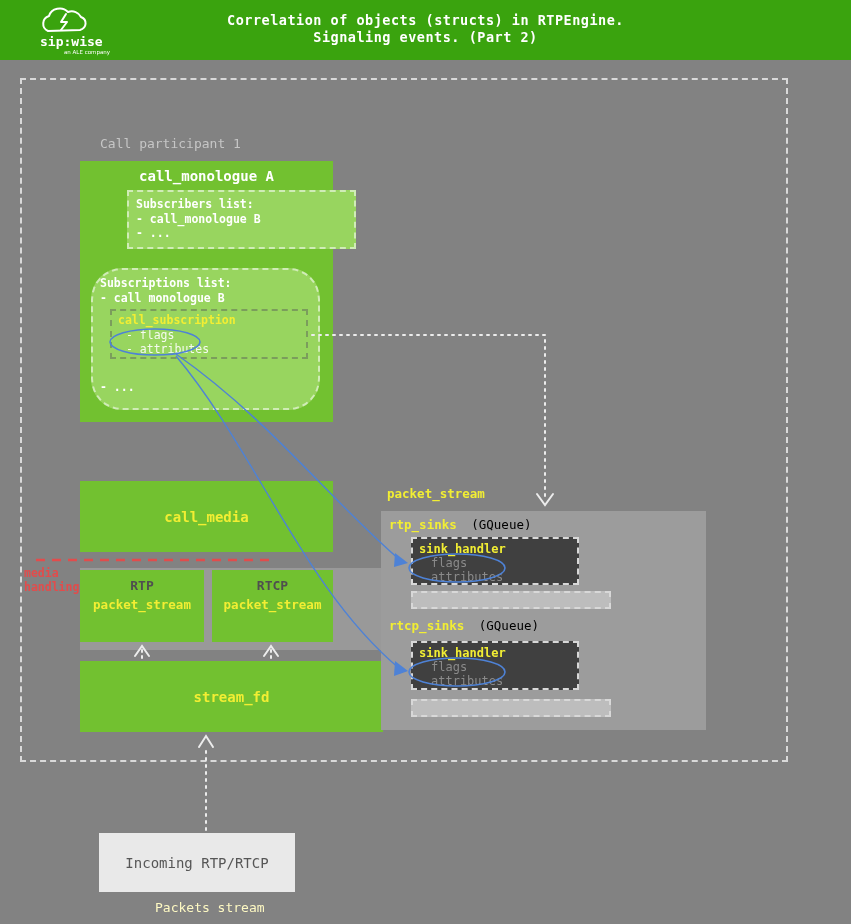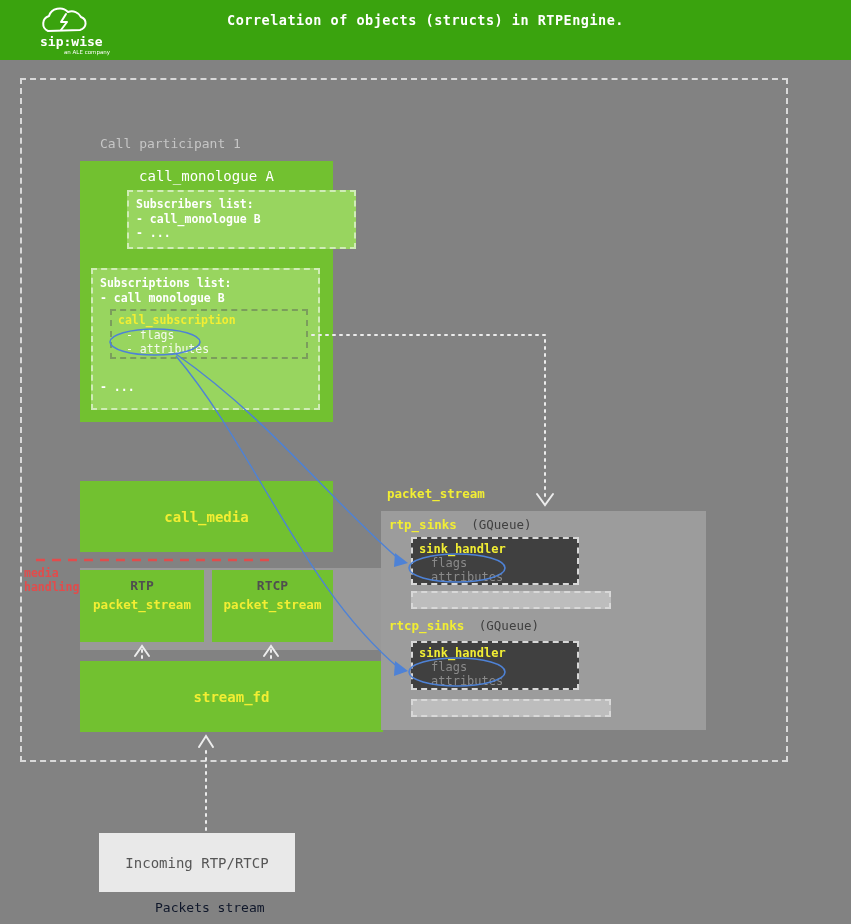--- a/index.html
+++ b/index.html
@@ -22,33 +22,33 @@
   
   .outer-frame {
     left:20px; top:78px; width:768px; height:684px;
     border:2px dashed #d9d9d9;
   }
 
   .participant-label { left:100px; top:136px; color:#c6c6c6; font-size:13px; }
 
   
   .box-green { background:#72c130; }
-  .box-title-white { color:#ffffff; font-weight:normal; font-size:14px; text-align:center; }
+  .box-title-white { color:#ffffff; font-weight:bold; font-size:14px; text-align:center; }
   .box-title-yellow { color:#f2ee33; font-weight:bold; font-size:14px; text-align:center; }
 
   .call-monologue { left:80px; top:161px; width:253px; height:261px; }
   .call-monologue .title { position:absolute; left:0; right:0; top:7px; }
 
   .inner-green {
     position:absolute; background:#98d55f;
     border:2px dashed rgba(255,255,255,.55);
     color:#ffffff; font-weight:bold; font-size:11.5px; line-height:14.5px;
   }
   .subscribers { left:11px; top:29px; width:229px; height:59px; padding:5px 7px;margin-left:36px; }
-  .subscriptions { left:11px; top:107px; width:229px; height:142px; }
+  .subscriptions { left:11px; top:107px; width:229px; height:142px;border-radius:31px; }
   .subscriptions .line-a { position:absolute; left:7px; top:6px; }
   .subscriptions .line-b { position:absolute; left:7px; top:21px; }
   .subscriptions .more   { position:absolute; left:7px; top:110px; }
   .call-subscription {
     position:absolute; left:17px; top:39px; width:198px; height:50px;
     border:2px dashed rgba(90,90,90,.45); padding:2px 6px;
     font-weight:bold; font-size:11.5px; line-height:14.5px;
   }
   .call-subscription .cs-title { color:#f2ee33; }
   .call-subscription .cs-item  { color:rgba(255,255,255,.9); font-weight:normal;margin-left:8px; }
@@ -70,28 +70,28 @@
   }
 
   .stream-fd { left:80px; top:661px; width:303px; height:71px;
     display:flex; align-items:center; justify-content:center; }
 
   .incoming {
     left:99px; top:833px; width:196px; height:59px; background:#e9e9e9;
     display:flex; align-items:center; justify-content:center;
     color:#565656; font-size:14px;
   }
-  .packets-caption { left:155px; top:900px; color:#0f172a; font-size:13px; }
+  .packets-caption { left:155px; top:900px; color:#fef9c3; font-size:13px; }
 
   
   .panel-title { left:387px; top:486px; color:#f2ee33; font-weight:bold; font-size:12.5px; }
   .panel { left:381px; top:511px; width:325px; height:219px; background:#9c9c9c; }
   .sinks-line { position:absolute; left:8px; font-size:12.5px; }
   .sinks-line .nm { color:#f2ee33; font-weight:bold; }
-  .sinks-line .tp { color:#404040; margin-left:7px;margin-top:26px; }
+  .sinks-line .tp { color:#000000; margin-left:7px;margin-top:26px; }
   .rtp-sinks-line  { top:6px; }
   .rtcp-sinks-line { top:107px; }
 
   .sink-handler {
     position:absolute; left:30px; width:168px; background:#404040;
     border:2px dashed #d8d8d8; padding:3px 6px;
     font-size:12px; line-height:14px;
   }
   .sink-handler .sh-title { color:#f2ee33; font-weight:bold; }
   .sink-handler .sh-item  { color:#8a8a8a; padding-left:12px; }
@@ -116,20 +116,21 @@
     <svg class="abs" style="left:32px; top:4px;" width="92" height="52" viewBox="0 0 92 52">
       <g fill="none" stroke="#ffffff" stroke-width="2" stroke-linejoin="round" stroke-linecap="round">
         <path d="M16,27 a8,8 0 0 1 1,-15 a11,10 0 0 1 19,-4 a10,9 0 0 1 13,5 a8,7 0 0 1 -1,13 z"></path>
         <path d="M34,10 l-5,8 h6 l-6,8"></path>
       </g>
       <text x="8" y="42" fill="#ffffff" font-family="DejaVu Sans Mono, monospace" font-size="13" font-weight="bold">sip:wise</text>
       <text x="32" y="50" fill="#ffffff" font-family="DejaVu Sans, sans-serif" font-size="5.5">an ALE company</text>
     </svg>
     <div class="header-title">
       <div>Correlation of objects (structs) in RTPEngine.</div>
+      <div>Signaling events. (Part 2)</div>
     </div>
   </div>
 
   <div class="abs outer-frame"></div>
 
   <div class="abs participant-label">Call participant 1</div>
 
   <div class="abs box-green call-monologue">
     <div class="title box-title-white">call_monologue A</div>
 

